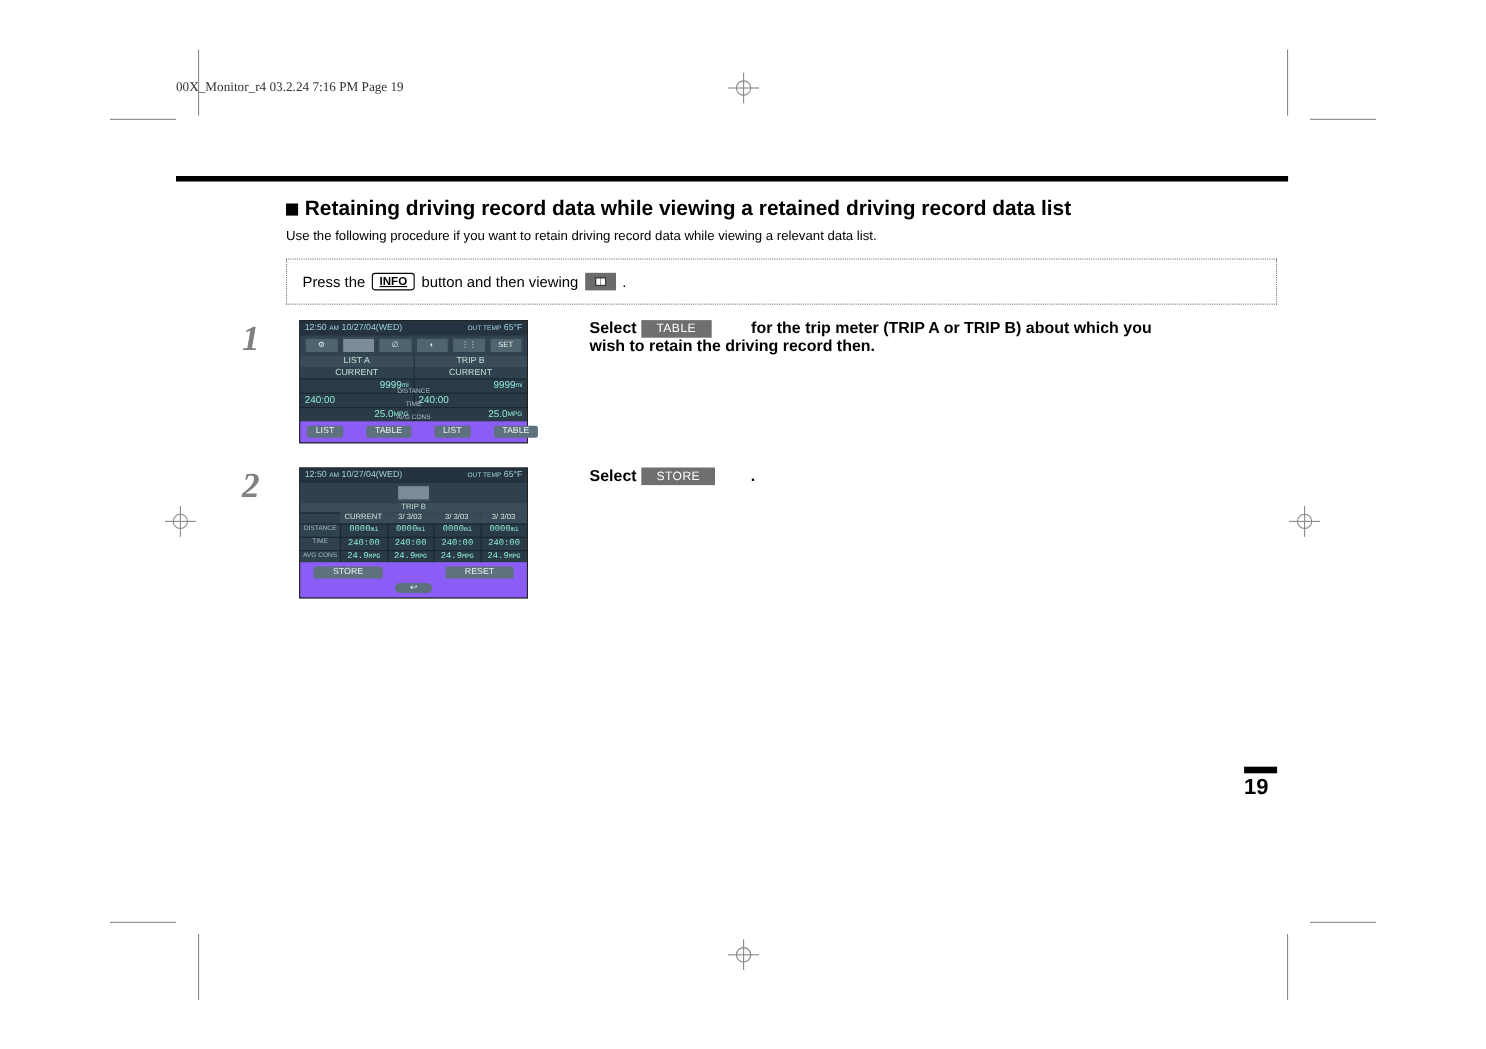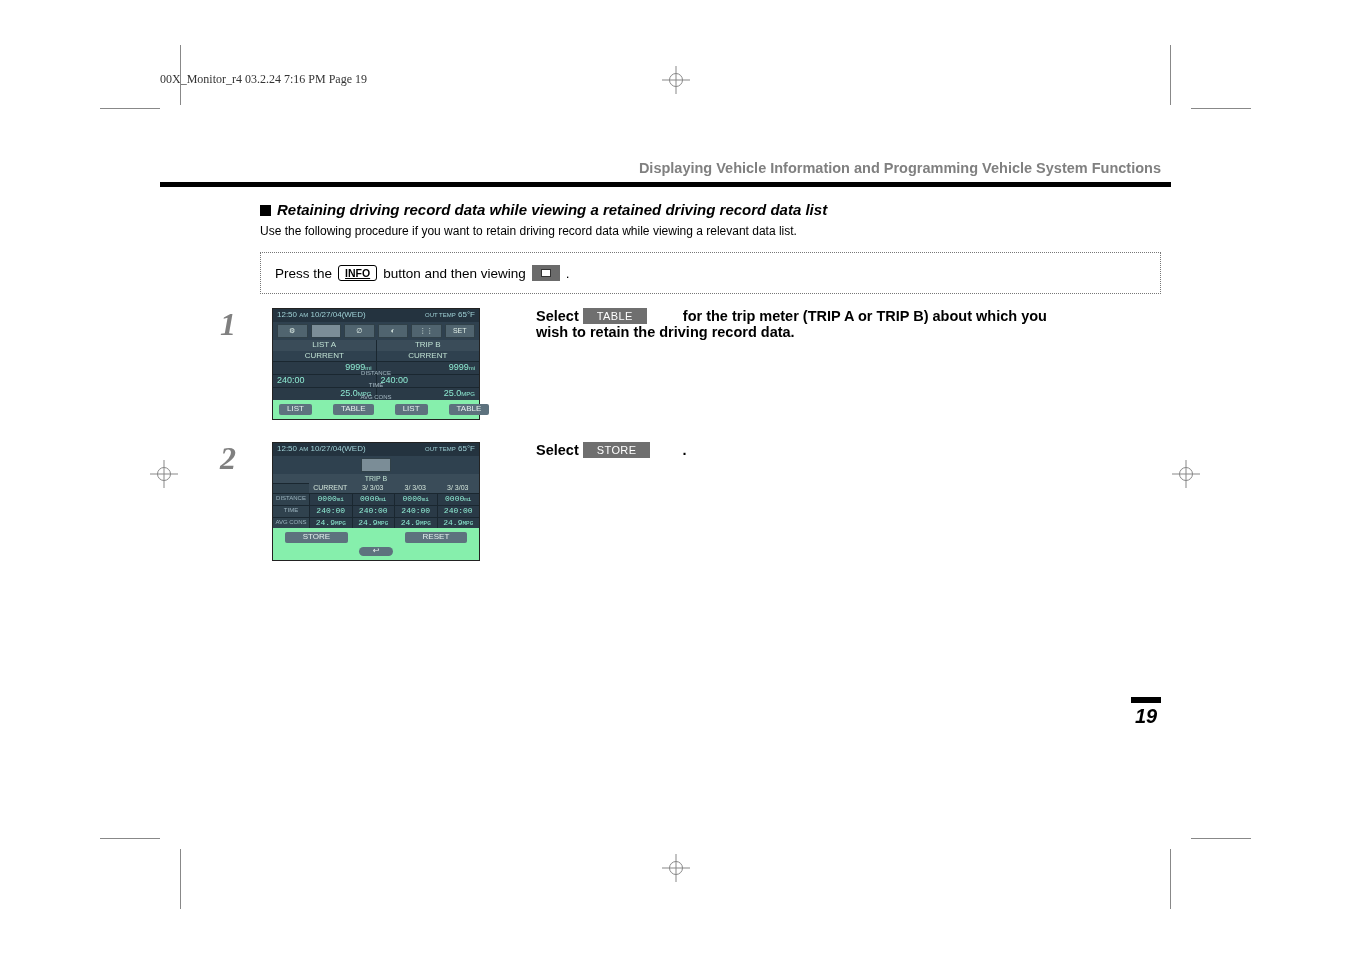--- a/index.html
+++ b/index.html
@@ -58,23 +58,22 @@
     margin-bottom: 14px;
     margin-left: -10px;
     margin-right: -10px;
   }
   .section-indent {
     margin-left: 90px;
     margin-right: 0;
   }
   .section-title {
     font-weight: bold;
-    font-size: 15px;
+    font-size: 19px;
     margin-bottom: 6px;
-    font-style: italic;
   }
   .section-title .blk-sq {
     display: inline-block;
     width: 11px; height: 11px;
     background: #000;
     margin-right: 6px;
     vertical-align: -1px;
   }
   .section-intro {
     font-size: 12px;
@@ -199,21 +198,21 @@
     left: 0; right: 0;
     text-align: center;
     font-size: 6px;
     color: #a8bcc6;
     pointer-events: none;
   }
   .ss-btnrow {
     display: flex;
     gap: 21px;
     padding: 4px 6px;
-    background: #86efac;
+    background: #8b5cf6;
     justify-content: space-around;
   }
   .ss-btn {
     background: #5d727e;
     border-radius: 2px;
     padding: 1px 8px;
     font-size: 8px;
     color: #e6f0ee;
   }
   .step-text {
@@ -240,23 +239,21 @@
   .ss2-table .hd { background:#3a4c59; text-align:center; padding:1px 0; color:#bfe0d2; font-family: Arial,sans-serif; font-size:7px;}
   .ss2-table .hd.main { grid-column: 1 / span 5; }
   .ss2-table .lab { background:#30424e; color:#9cb4bf; font-family: Arial,sans-serif; font-size:6px; text-align:center; padding:1px 0; border-top:1px solid #1a2730;}
   .ss2-table .cell { background:#2a3a47; color:#8eead2; text-align:center; padding:1px 0; border-top:1px solid #1a2730; border-left:1px solid #1a2730;}
   .ss2-table .colh { background:#3a4c59; color:#d2e4da; text-align:center; padding:1px 0; font-family: Arial,sans-serif; font-size:7px;}
 
   .page-no-box {
     position: absolute;
     right: 190px;
     top: 697px;
-    text-align: center;
     width: 30px;
-    font-style: italic;
   }
   .page-no-box .bar {
     height: 6px;
     background: #000;
     margin-bottom: 2px;
   }
   .page-no-box .num {
     font-size: 20px;
     font-weight: bold;
   }
@@ -282,21 +279,20 @@
 <div class="crop-line-h" style="top:108px; left:100px;"></div>
 <div class="crop-line-h" style="top:838px; left:100px;"></div>
 <div class="crop-line-h" style="top:108px; right:100px;"></div>
 <div class="crop-line-h" style="top:838px; right:100px;"></div>
 <div class="crop-line-v" style="top:45px; left:180px;"></div>
 <div class="crop-line-v" style="bottom:45px; left:180px;"></div>
 <div class="crop-line-v" style="top:45px; right:180px;"></div>
 <div class="crop-line-v" style="bottom:45px; right:180px;"></div>
 
 <div class="content">
-  <div class="chapter-title">Displaying Vehicle Information and Programming Vehicle System Functions</div>
   <div class="thick-rule"></div>
 
   <div class="section-indent">
     <div class="section-title">
       <span class="blk-sq"></span><span>Retaining driving record data while viewing a retained driving record data list</span>
     </div>
     <div class="section-intro">Use the following procedure if you want to retain driving record data while viewing a relevant data list.</div>
 
     <div class="instr-box">
       <span>Press the </span>
@@ -367,21 +363,21 @@
       <div class="ss-btnrow">
         <div class="ss-btn">LIST</div>
         <div class="ss-btn">TABLE</div>
         <div class="ss-btn">LIST</div>
         <div class="ss-btn">TABLE</div>
       </div>
     </div>
 
     <div class="step-text">
       <span class="lead-bold">Select </span><span class="pill-btn">TABLE</span><span class="lead-bold"> for the trip meter (TRIP A or TRIP B) about which you</span><br>
-      <span class="lead-bold">wish to retain the driving record data.</span>
+      <span class="lead-bold">wish to retain the driving record then.</span>
     </div>
   </div>
 
   <div class="step" style="margin-left:50px;">
     <div class="step-no">2</div>
 
     <div class="screenshot">
       <div class="ss-topbar">
         <span><span>12:50</span> <span class="unit">AM</span> <span>10/27/04(WED)</span></span>
         <span><span class="unit">OUT TEMP</span> <span>65°F</span></span>

